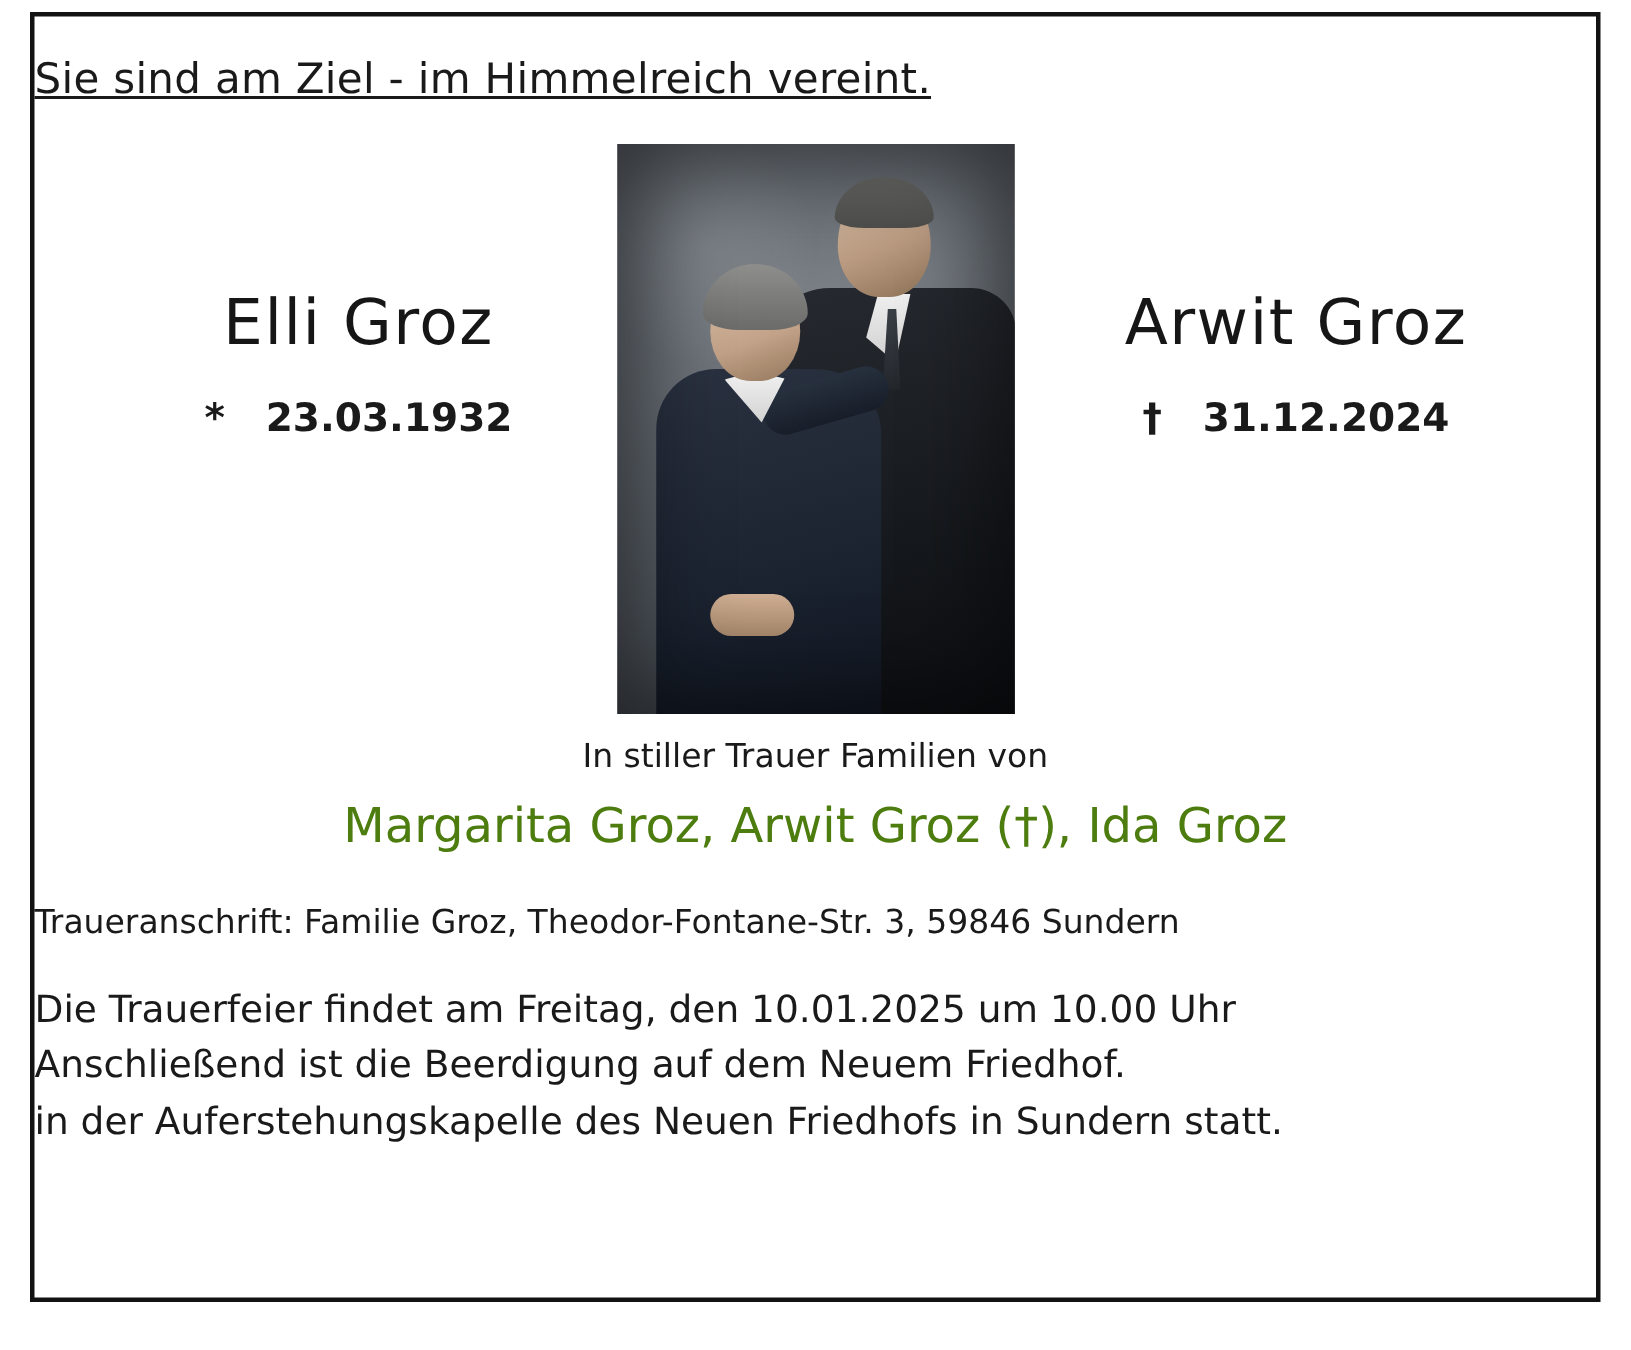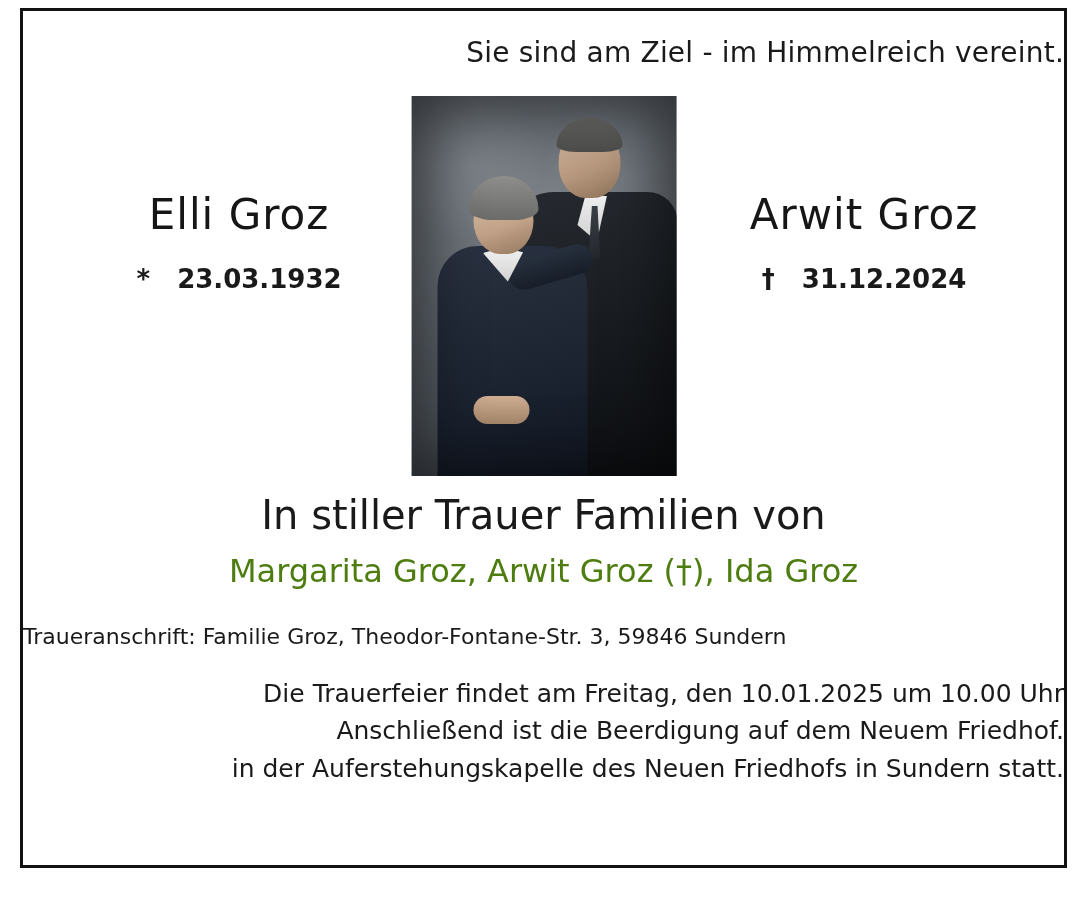--- a/index.html
+++ b/index.html
@@ -17,26 +17,27 @@
   .notice {
     position: relative;
     width: 1047px;
     height: 860px;
     margin: 8px auto 0 auto;
     border: 3px solid #121212;
     background: #ffffff;
     box-sizing: border-box;
   }
   .epitaph {
-    text-align: right;
+    text-align: left;
     margin-top: 22px;
     font-size: 28px;
     line-height: 1.45;
     letter-spacing: 0.2px;
     color: #1a1a1a;
+    text-decoration: underline;
   }
   .epitaph div {
     white-space: nowrap;
   }
 
   .middle {
     position: relative;
     margin-top: 22px;
     height: 390px;
   }
@@ -198,36 +199,36 @@
     display: block;
     white-space: pre;
     font-weight: bold;
   }
 
   .mourning {
     text-align: center;
     margin-top: 6px;
   }
   .mourning .line1 {
-    font-size: 40px;
+    font-size: 22px;
     color: #1a1a1a;
   }
   .mourning .line2 {
     font-size: 32px;
     margin-top: 14px;
     color: #4d7c0f;
   }
   .address {
     text-align: left;
     margin-top: 34px;
     font-size: 22px;
     color: #1a1a1a;
   }
   .ceremony {
-    text-align: right;
+    text-align: left;
     margin-top: 26px;
     font-size: 25px;
     line-height: 1.5;
     color: #1a1a1a;
   }
   .ceremony div { white-space: nowrap; }
 </style>
 </head>
 <body>
 

